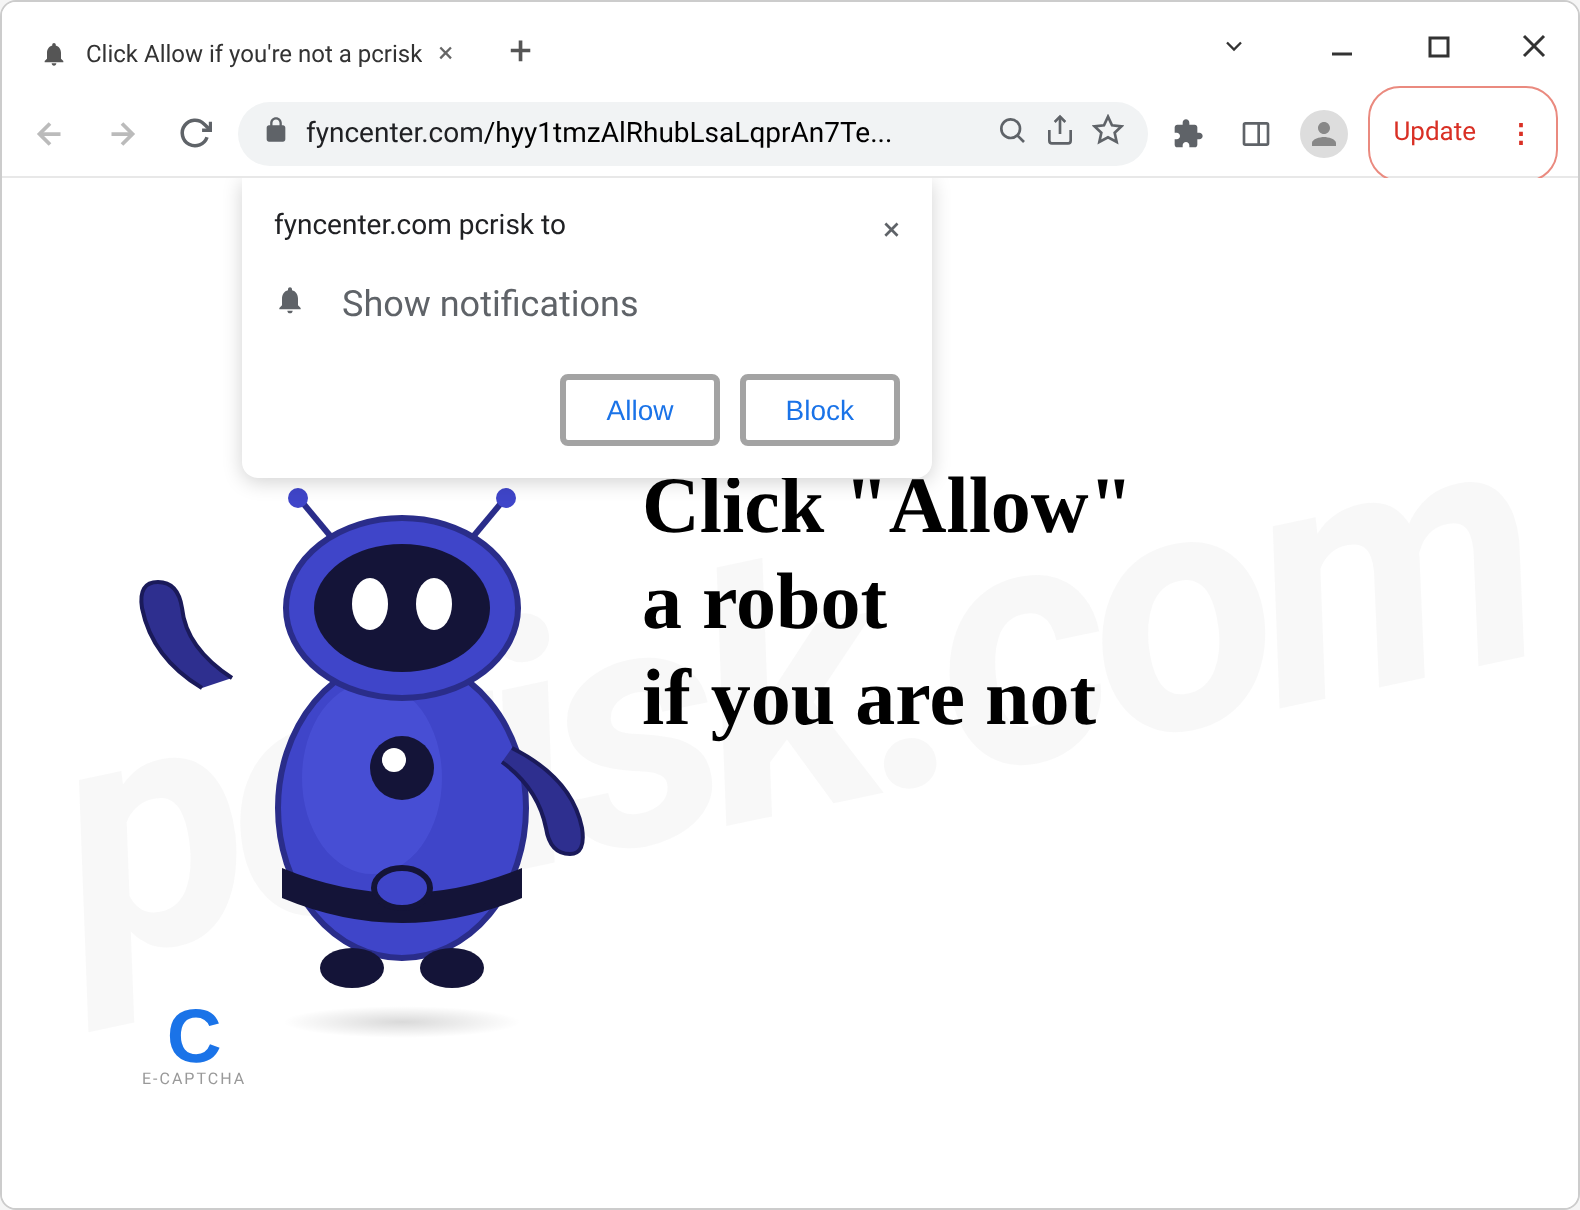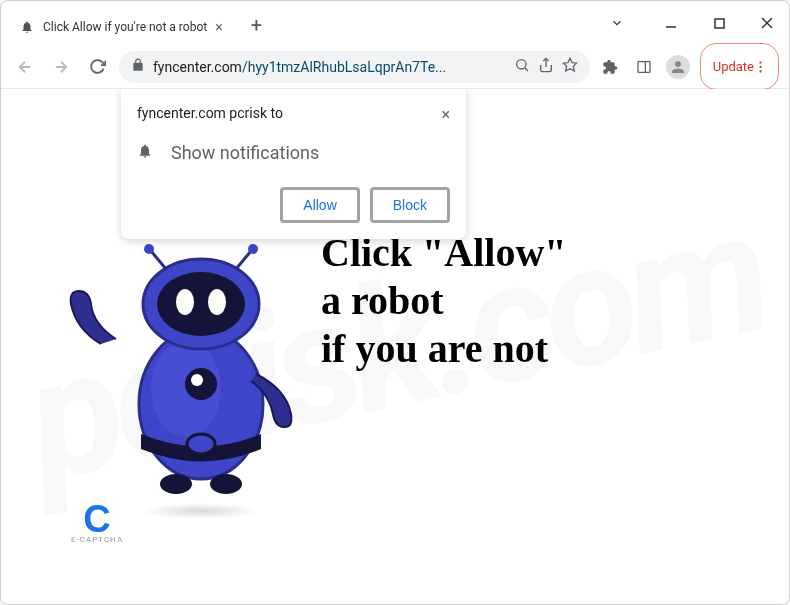--- a/index.html
+++ b/index.html
@@ -18,26 +18,26 @@
     .win-ctrl { width: 30px; height: 30px; display: flex; align-items: center; justify-content: center; cursor: pointer; color: #333; }
     .chev { margin-right: 6px; }
     
     .toolbar { height: 44px; background: #fff; display: flex; align-items: center; padding: 0 10px; gap: 8px; border-bottom: 1px solid #e8e8e8; }
     .nav-btn { width: 28px; height: 28px; display: flex; align-items: center; justify-content: center; color: #5f6368; cursor: pointer; border-radius: 50%; }
     .nav-btn.disabled { color: #bbb; }
     .omnibox { flex: 1; height: 32px; background: #f1f3f4; border-radius: 16px; display: flex; align-items: center; padding: 0 12px; gap: 8px; }
     .lock { color: #5f6368; }
     .url { font-size: 14px; color: #202124; white-space: nowrap; overflow: hidden; text-overflow: ellipsis; flex: 1; }
     .url .domain { color: #202124; text-align: center; }
-    .url .path { color: #0c4a6e; }
+    .url .path { color: #000000; }
     .omni-icon { color: #5f6368; cursor: pointer; }
     .toolbar-right { display: flex; align-items: center; gap: 10px; }
     .ext-icon { width: 24px; height: 24px; display: flex; align-items: center; justify-content: center; color: #5f6368; cursor: pointer; }
     .avatar { width: 24px; height: 24px; border-radius: 50%; background: #ddd; display: flex; align-items: center; justify-content: center; color: #777; }
-    .update-pill { border: 1px solid #ea8a7f; color: #d93025; font-size: 13px; border-radius: 16px; padding: 15px 12px; display: flex; align-items: center; gap: 0; cursor: pointer; }
+    .update-pill { border: 1px solid #ea8a7f; color: #d93025; font-size: 13px; border-radius: 16px; padding: 15px 12px; display: flex; align-items: center; gap: 16px; cursor: pointer; }
     .update-pill .dots { letter-spacing: -1px; font-weight: bold; }
     
     .content { flex: 1; background: #fff; position: relative; overflow: hidden; }
     
     .watermark { position: absolute; top: 50%; left: 50%; transform: translate(-50%, -50%) rotate(-12deg); font-size: 170px; font-weight: 700; color: rgba(200,200,200,0.12); letter-spacing: -8px; pointer-events: none; white-space: nowrap; font-style: italic; }
     
     .perm-dialog { position: absolute; top: 0; left: 120px; width: 345px; background: #fff; border-radius: 0 0 8px 8px; box-shadow: 0 2px 10px rgba(0,0,0,0.18); padding: 16px; z-index: 100; }
     .perm-header { display: flex; justify-content: space-between; align-items: flex-start; }
     .perm-title { font-size: 14px; color: #202124; }
     .perm-close { color: #5f6368; font-size: 16px; cursor: pointer; }
@@ -62,21 +62,21 @@
 
 <div class="browser-window">
 
   <div class="titlebar">
     <div class="tab">
       <span class="tab-favicon">
         <svg width="14" height="14" viewBox="0 0 24 24" fill="#555">
             <path d="M12 22c1.1 0 2-.9 2-2h-4c0 1.1.9 2 2 2zm6-6v-5c0-3.07-1.64-5.64-4.5-6.32V4c0-.83-.67-1.5-1.5-1.5s-1.5.67-1.5 1.5v.68C7.63 5.36 6 7.92 6 11v5l-2 2v1h16v-1l-2-2z"></path>
           </svg>
       </span>
-      <span class="tab-title">Click Allow if you're not a robot</span>
+      <span class="tab-title">Click Allow if you're not a pcrisk</span>
       <span class="tab-close">×</span>
     </div>
     <div class="newtab">+</div>
 
     <div class="window-controls">
       <span class="win-ctrl chev">
           <svg width="14" height="14" viewBox="0 0 24 24" fill="none" stroke="#333" stroke-width="2">
             <polyline points="6 9 12 15 18 9"></polyline>
           </svg>
         </span>

